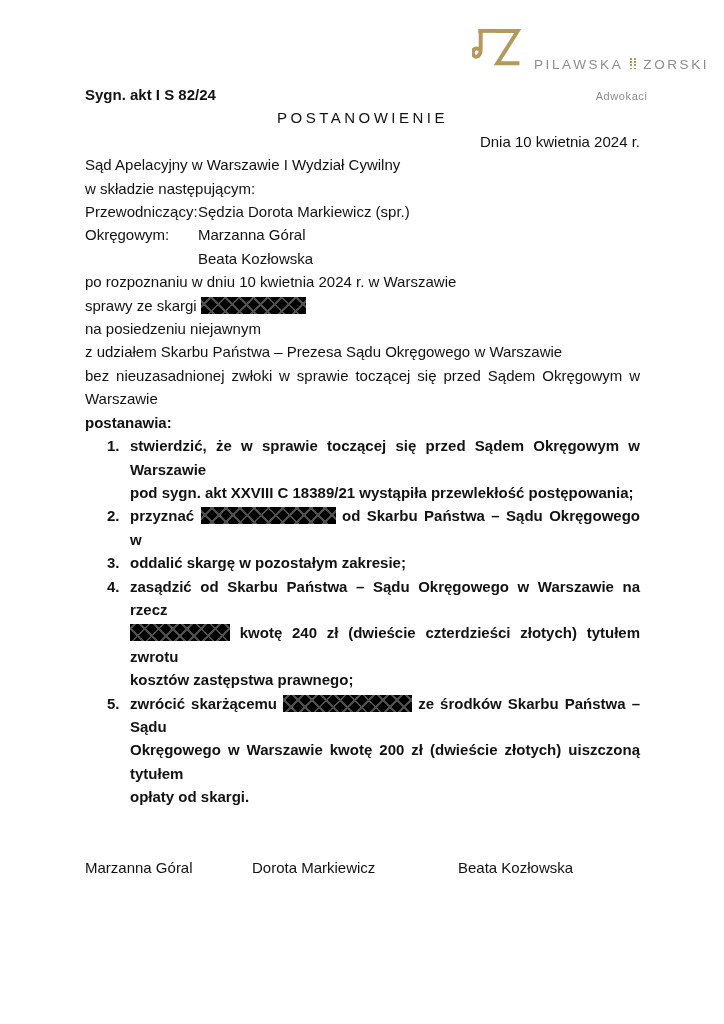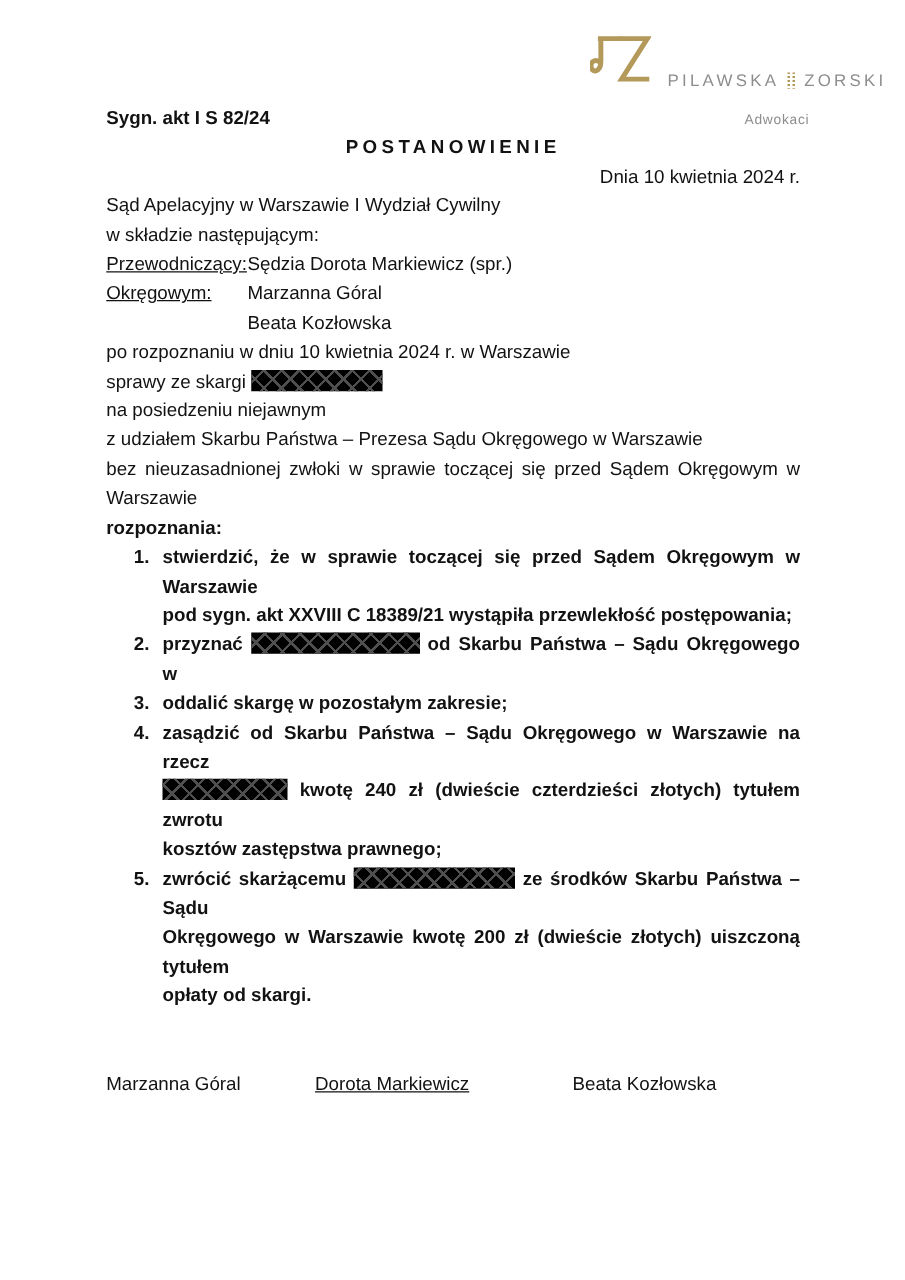--- a/index.html
+++ b/index.html
@@ -16,23 +16,23 @@
   .logo-text{display:flex;flex-direction:column;margin-top:9px;}
   .firm-name{display:flex;align-items:center;gap:7px;font-size:13.5px;letter-spacing:2.6px;color:#8d8d8d;white-space:nowrap;margin-top:22px;}
   .sep{display:inline-flex;gap:2px;align-items:center;height:14px;}
   .sep i{display:inline-block;width:2px;height:13px;
     background:repeating-linear-gradient(to bottom,#b3995a 0 1.6px,rgba(0,0,0,0) 1.6px 3.2px);}
   .firm-sub{font-size:11px;color:#8d8d8d;text-align:center;letter-spacing:.6px;margin-top:18px;}
 
   
   .doc{position:absolute;left:85px;top:66px;width:555px;font-size:15px;line-height:23.4px;margin-top:17px;}
   .b{font-weight:bold;}
-  .title{font-weight:bold;text-align:center;letter-spacing:3.5px;}
+  .title{font-weight:normal;text-align:center;letter-spacing:3.5px;}
   .date{text-align:right;}
-  .kv .lbl{display:inline-block;width:113px;text-decoration:underline;}
+  .kv .lbl{display:inline-block;width:113px;}
   .stretch{text-align:justify;text-align-last:justify;}
 
   .redaction{
     display:inline-block;height:17px;vertical-align:-3px;
     background-color:#000;
     background-image:
       repeating-linear-gradient(45deg,rgba(0,0,0,0) 0 8px,#4f4f4f 8px 10px),
       repeating-linear-gradient(-45deg,rgba(0,0,0,0) 0 8px,#4f4f4f 8px 10px);
   }
 
@@ -40,21 +40,21 @@
   .res{font-weight:bold;}
   .res-item{display:flex;}
   .res-num{flex:0 0 23px;margin-left:22px;}
   .res-body{flex:1;min-width:0;}
   .res-line.stretch{text-align:justify;text-align-last:justify;}
 
   
   .sigs{position:relative;height:23px;margin-top:47px;}
   .sigs span{position:absolute;top:0;white-space:nowrap;}
   .sig-0{left:0;}
-  .sig-1{left:167px;text-decoration:underline;}
+  .sig-1{left:167px;}
   .sig-2{left:373px;}
 </style>
 </head>
 <body>
 
 <div class="page">
 
   <header class="logo">
     <svg class="monogram" viewBox="0 0 62 50" fill="none" stroke="#b3995a" stroke-width="5">
       <path d="M32 4 H8"></path>
@@ -92,21 +92,21 @@
       <span class="lbl"></span><span>Beata Kozłowska</span>
     </div>
 
     <div>po rozpoznaniu w dniu 10 kwietnia 2024 r. w Warszawie</div>
     <div>
       <span>sprawy ze skargi </span><span class="redaction" style="width:105px"></span>
     </div>
     <div>na posiedzeniu niejawnym</div>
     <div>z udziałem Skarbu Państwa – Prezesa Sądu Okręgowego w Warszawie</div>
     <div class="stretch">bez nieuzasadnionej zwłoki w sprawie toczącej się przed Sądem Okręgowym w Warszawie</div>
-    <div class="b">rozpoznania:</div>
+    <div class="b">postanawia:</div>
 
     <div class="res">
         <div class="res-item">
           <span class="res-num">1.</span>
           <div class="res-body">
             <div class="res-line stretch"><span>stwierdzić, że w sprawie toczącej się przed Sądem Okręgowym w Warszawie</span></div>
             <div class="res-line"><span>pod sygn. akt XXVIII C 18389/21 wystąpiła przewlekłość postępowania;</span></div>
           </div>
         </div>
         <div class="res-item">

